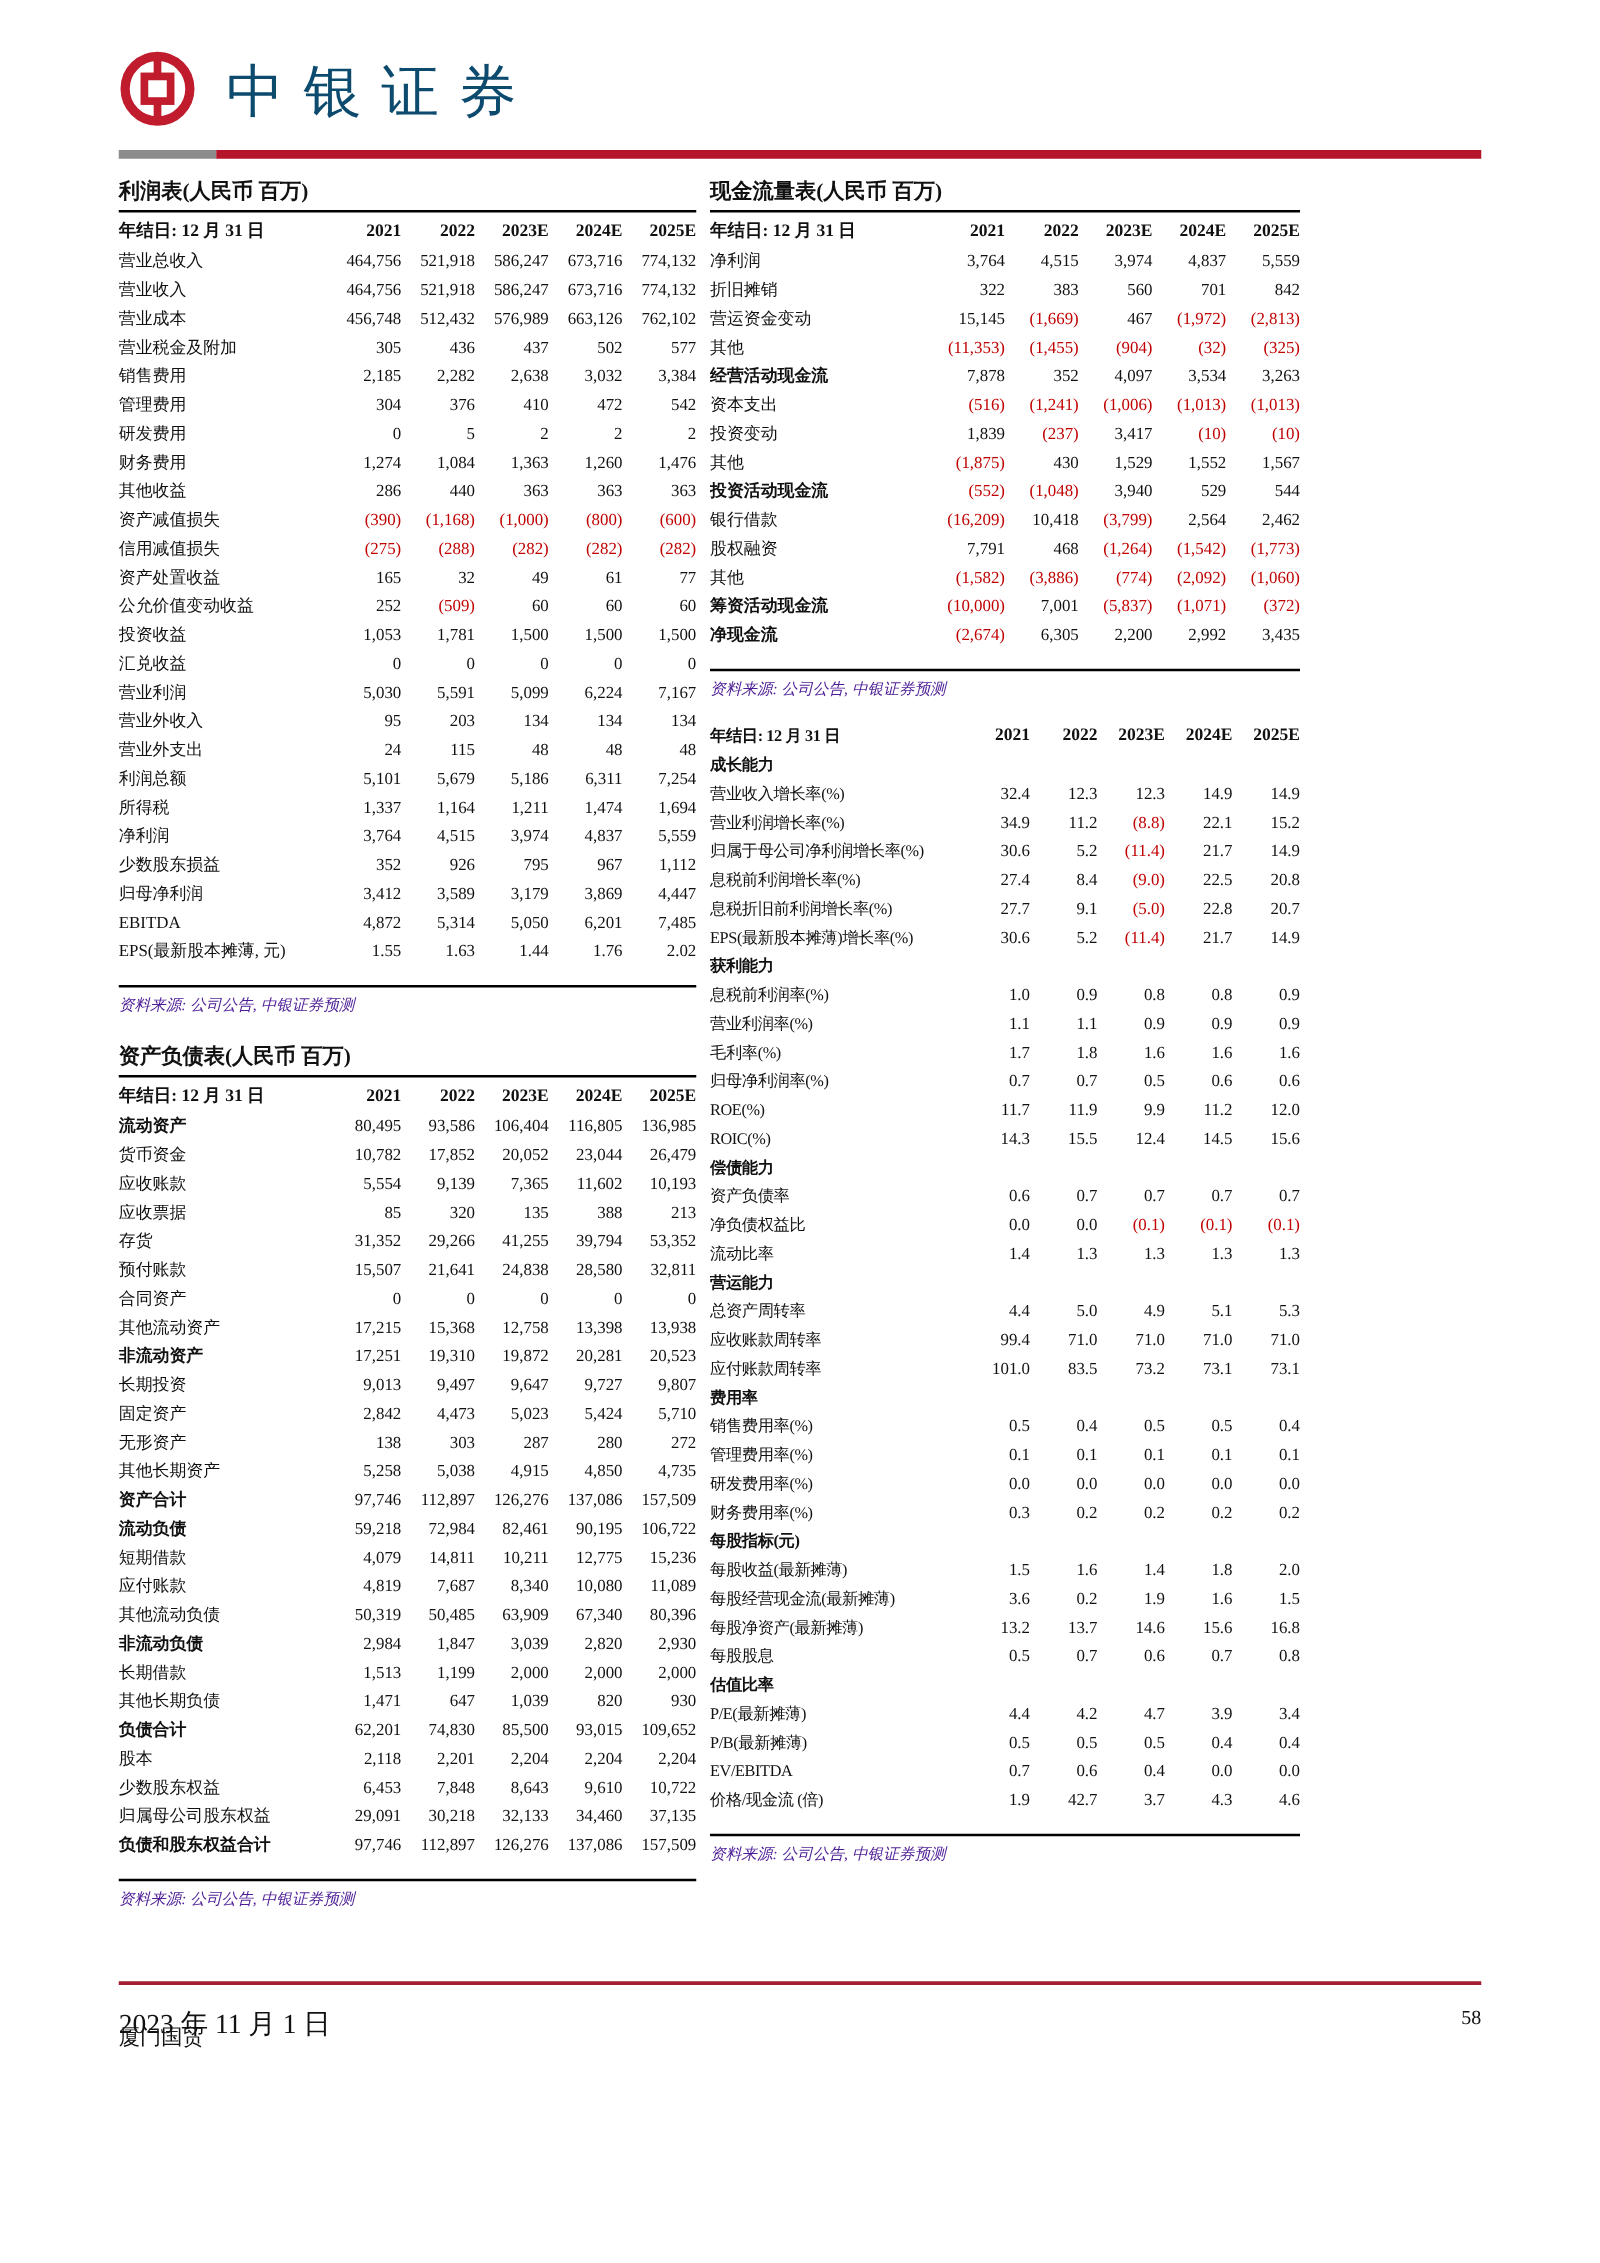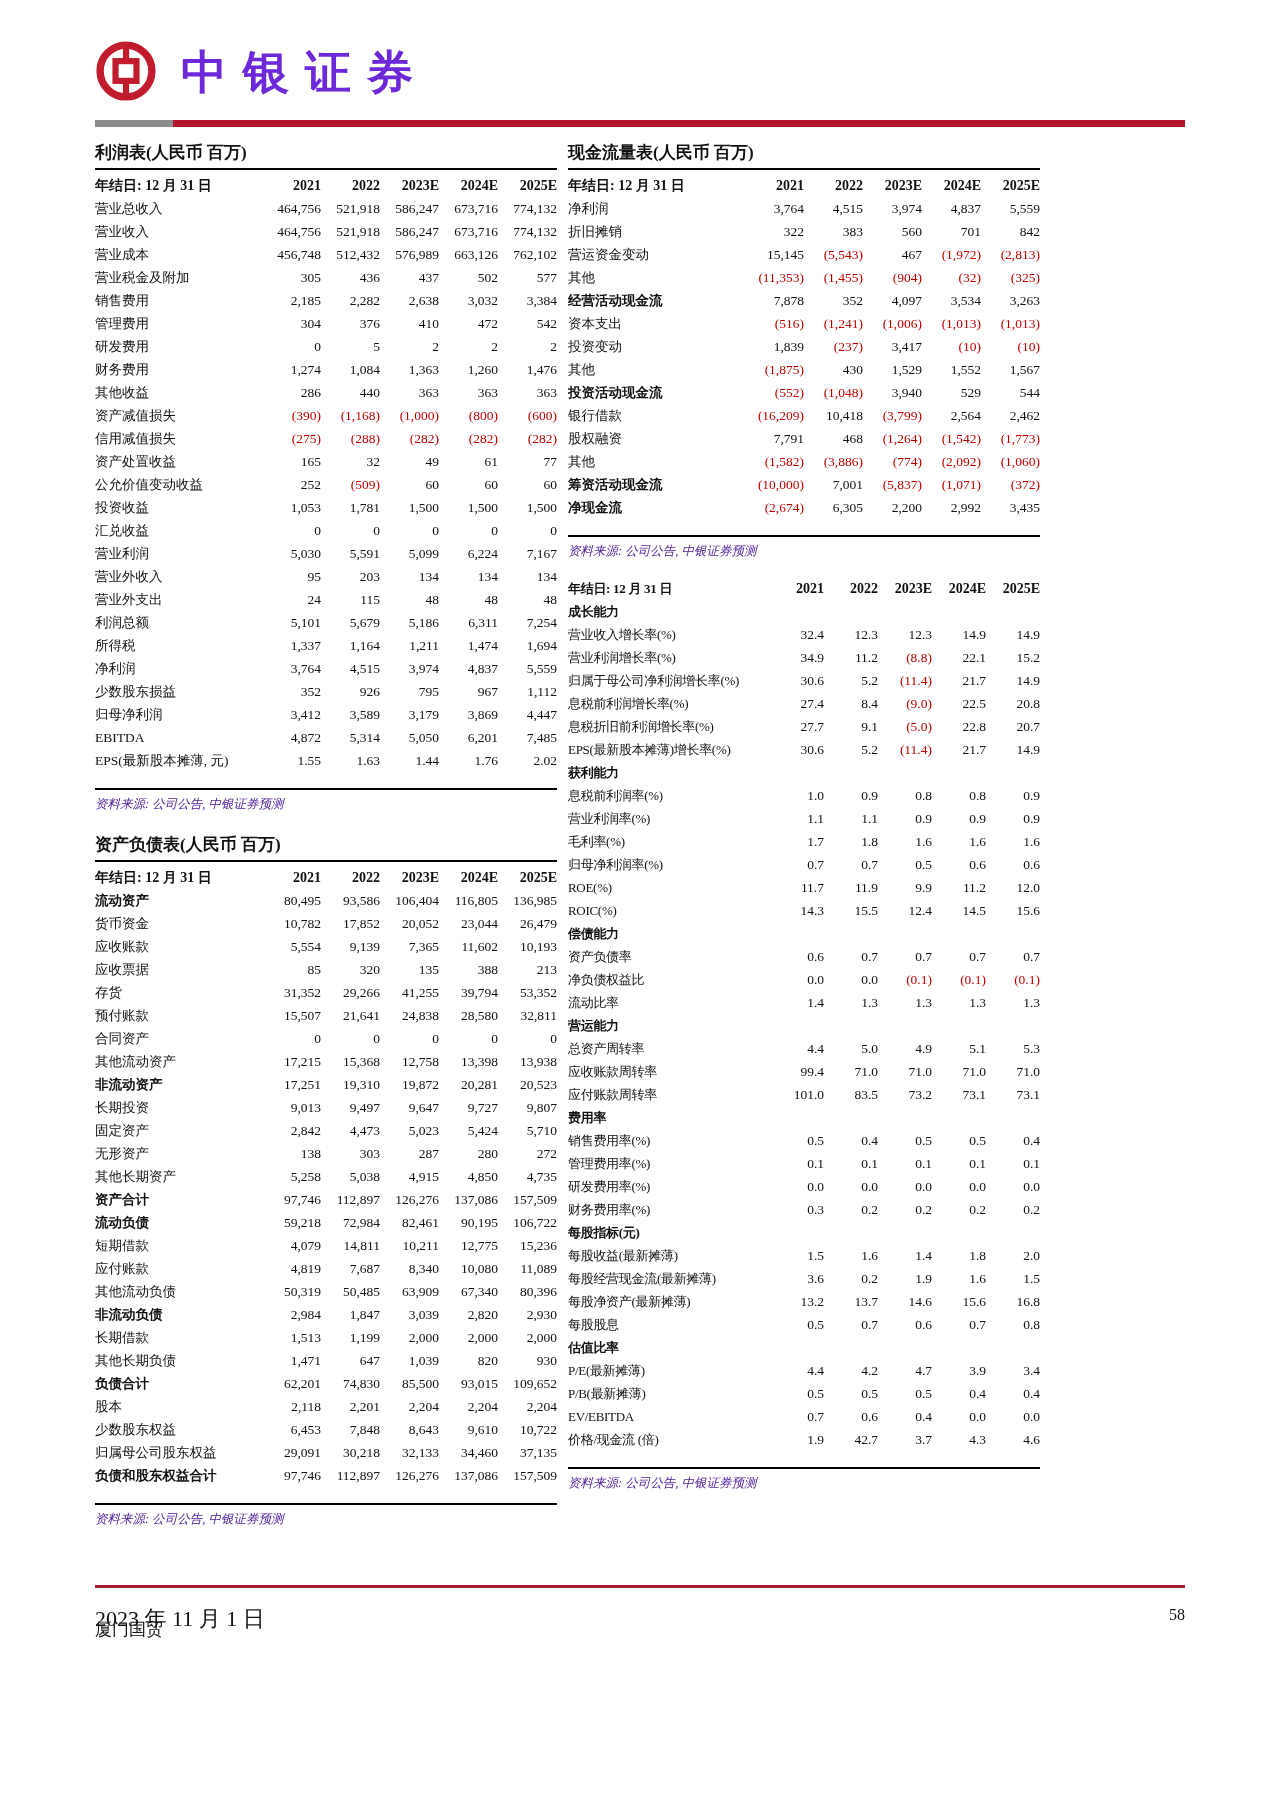--- a/index.html
+++ b/index.html
@@ -1,21 +1,21 @@
 <!DOCTYPE html>
 <html><head>
 <meta charset="utf-8">
 <style>
   html,body{margin:0;padding:0;background:#ffffff;}
   .page{position:relative;width:1280px;height:1810px;background:#fff;overflow:hidden;
         font-family:"Liberation Serif","DejaVu Serif",serif;color:#111;}
 
   
   .header{position:absolute;left:95px;top:34px;display:flex;align-items:center;gap:24px;}
-  .brand-name{font-size:46px;font-weight:bold;letter-spacing:16px;color:#6d28d9;white-space:nowrap;}
+  .brand-name{font-size:46px;font-weight:normal;letter-spacing:16px;color:#0c4a6e;white-space:nowrap;}
   .top-rule{position:absolute;left:95px;top:120px;width:1090px;height:7px;display:flex;}
   .seg-gray{width:78px;background:#8c8c8c;}
   .seg-red{flex:1;background:#b5152b;}
 
   
   .col-left{position:absolute;left:95px;top:142px;width:462px;}
   .col-right{position:absolute;left:568px;top:142px;width:472px;}
 
   
   .tbl-title{font-size:17px;font-weight:bold;line-height:21px;padding-bottom:5px;
@@ -524,21 +524,21 @@
             <div class="lbl">折旧摊销</div>
             <div class="val">322</div>
             <div class="val">383</div>
             <div class="val">560</div>
             <div class="val">701</div>
             <div class="val">842</div>
           </div>
           <div class="trow">
             <div class="lbl">营运资金变动</div>
             <div class="val">15,145</div>
-            <div class="val neg">(5,543)</div>
+            <div class="val neg">(1,669)</div>
             <div class="val">467</div>
             <div class="val neg">(1,972)</div>
             <div class="val neg">(2,813)</div>
           </div>
           <div class="trow">
             <div class="lbl">其他</div>
             <div class="val neg">(11,353)</div>
             <div class="val neg">(1,455)</div>
             <div class="val neg">(904)</div>
             <div class="val neg">(32)</div>

